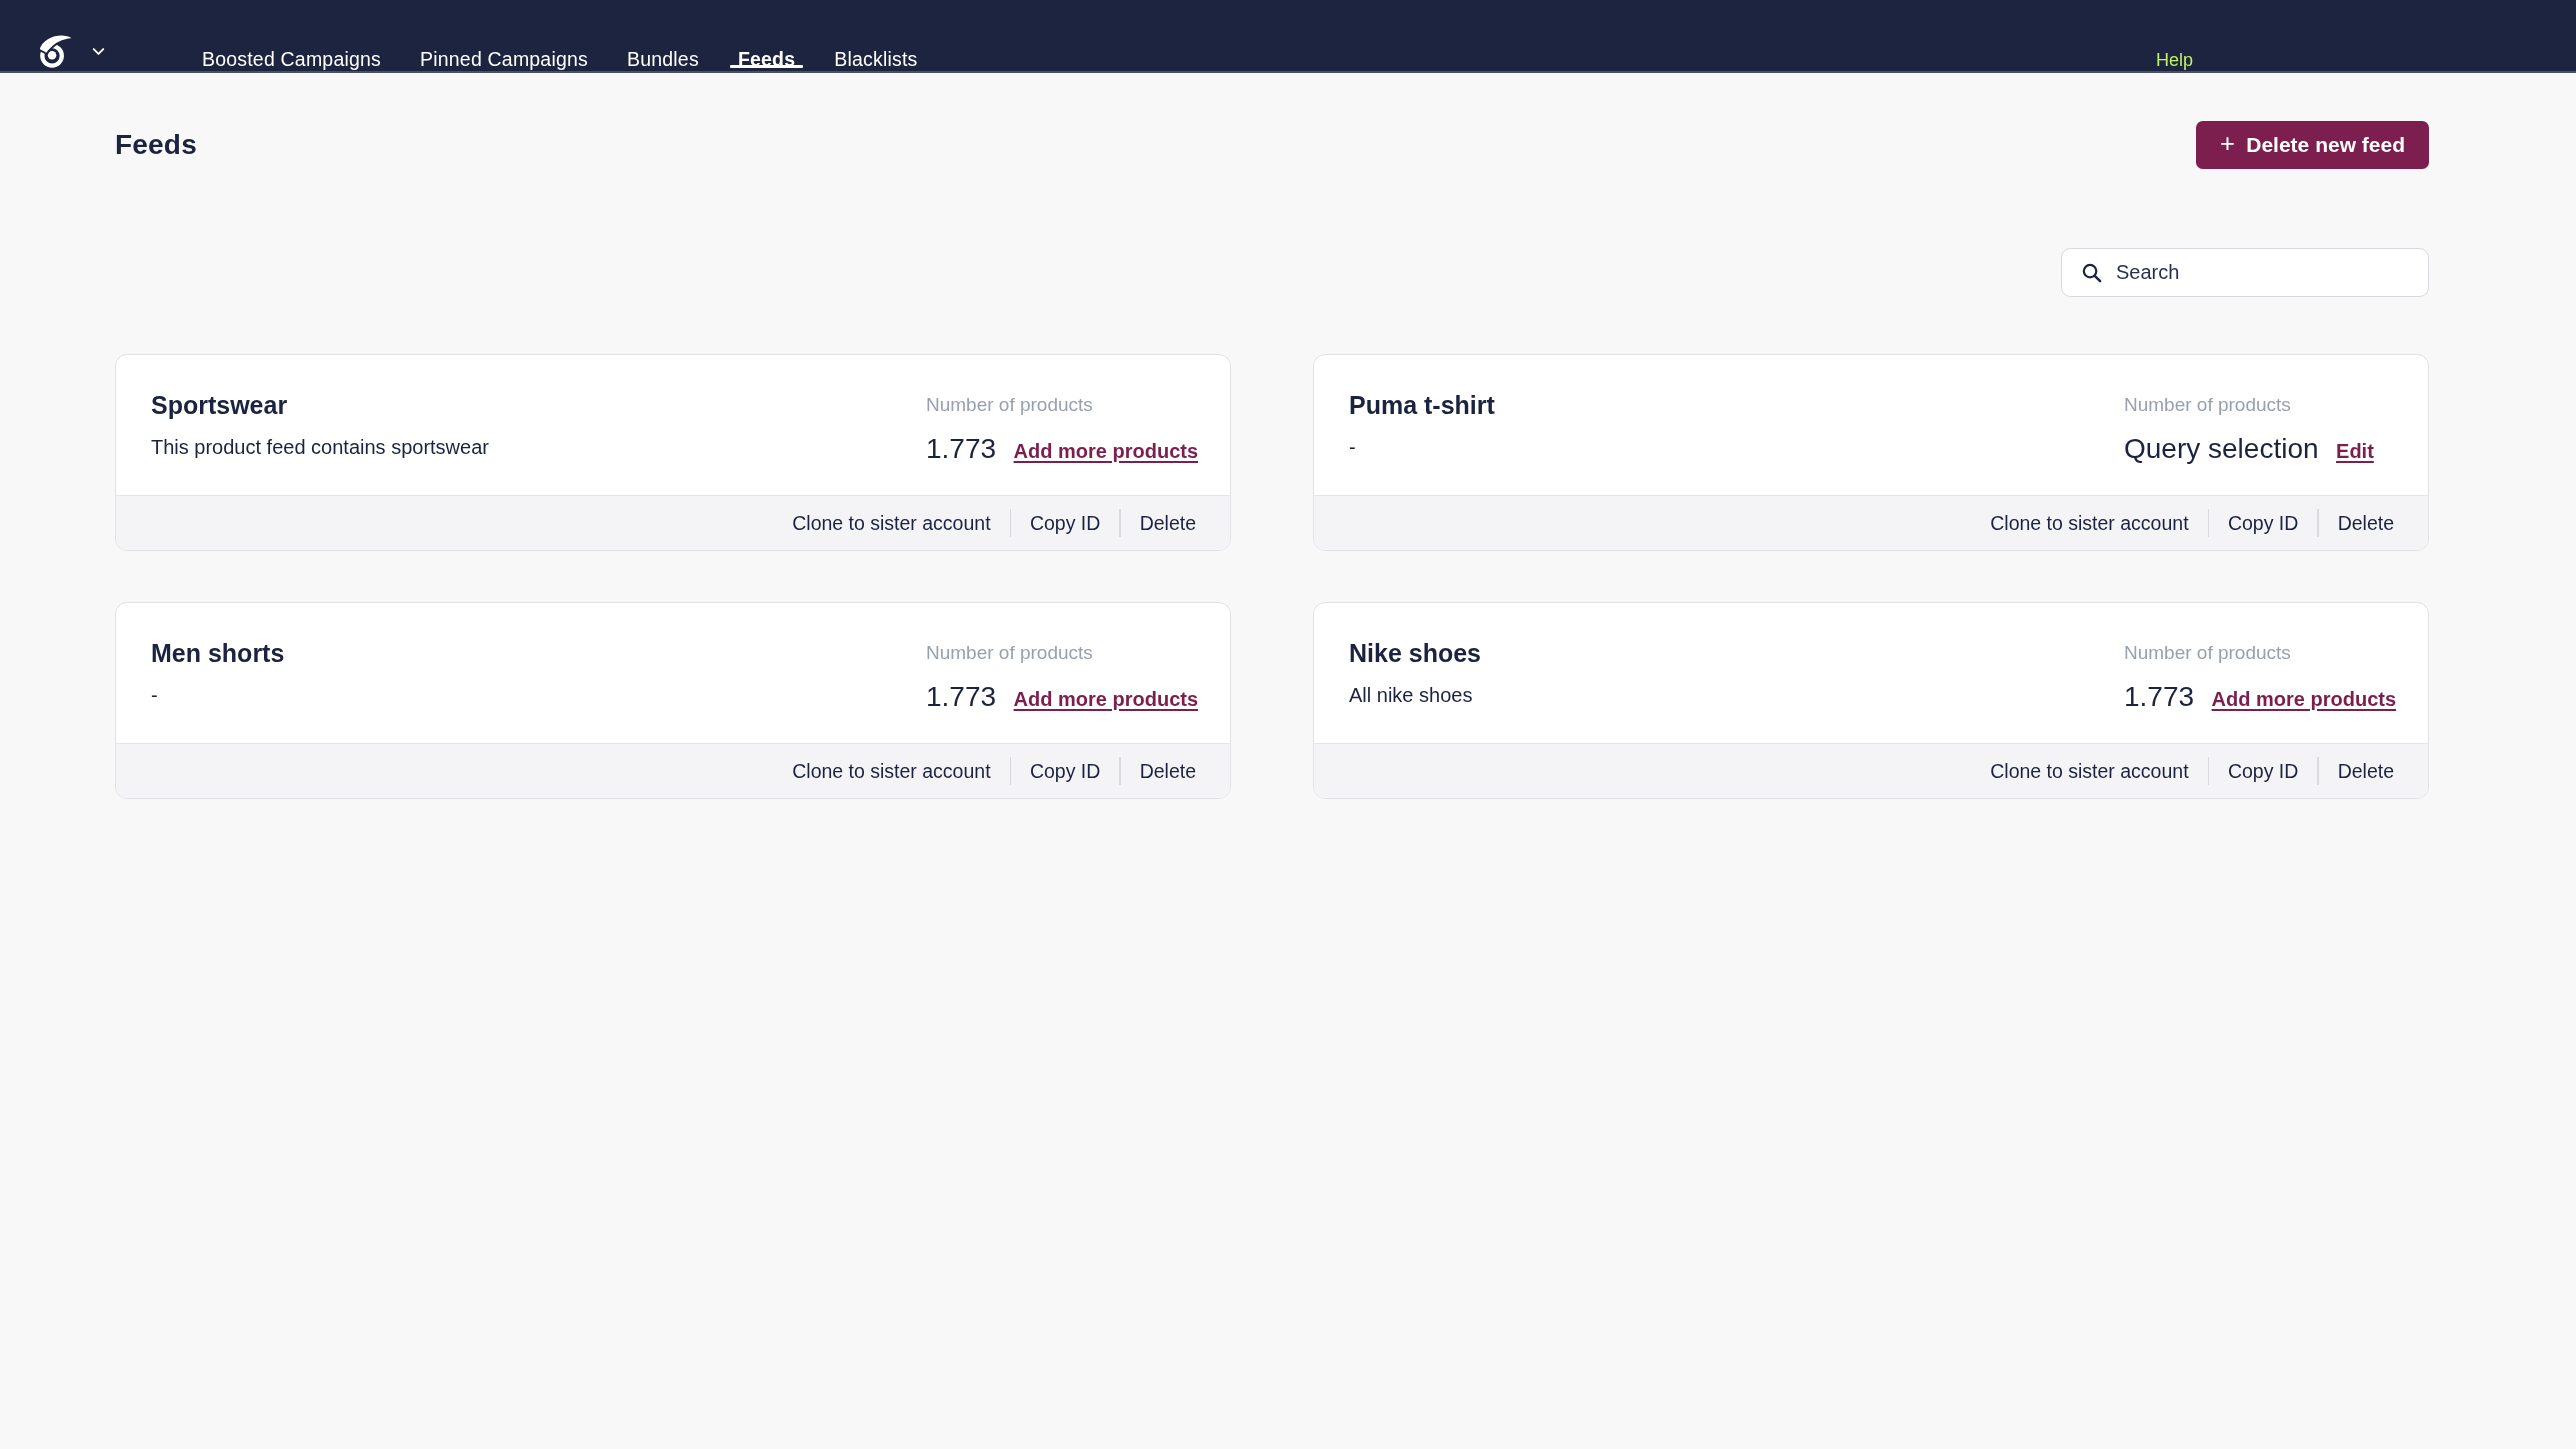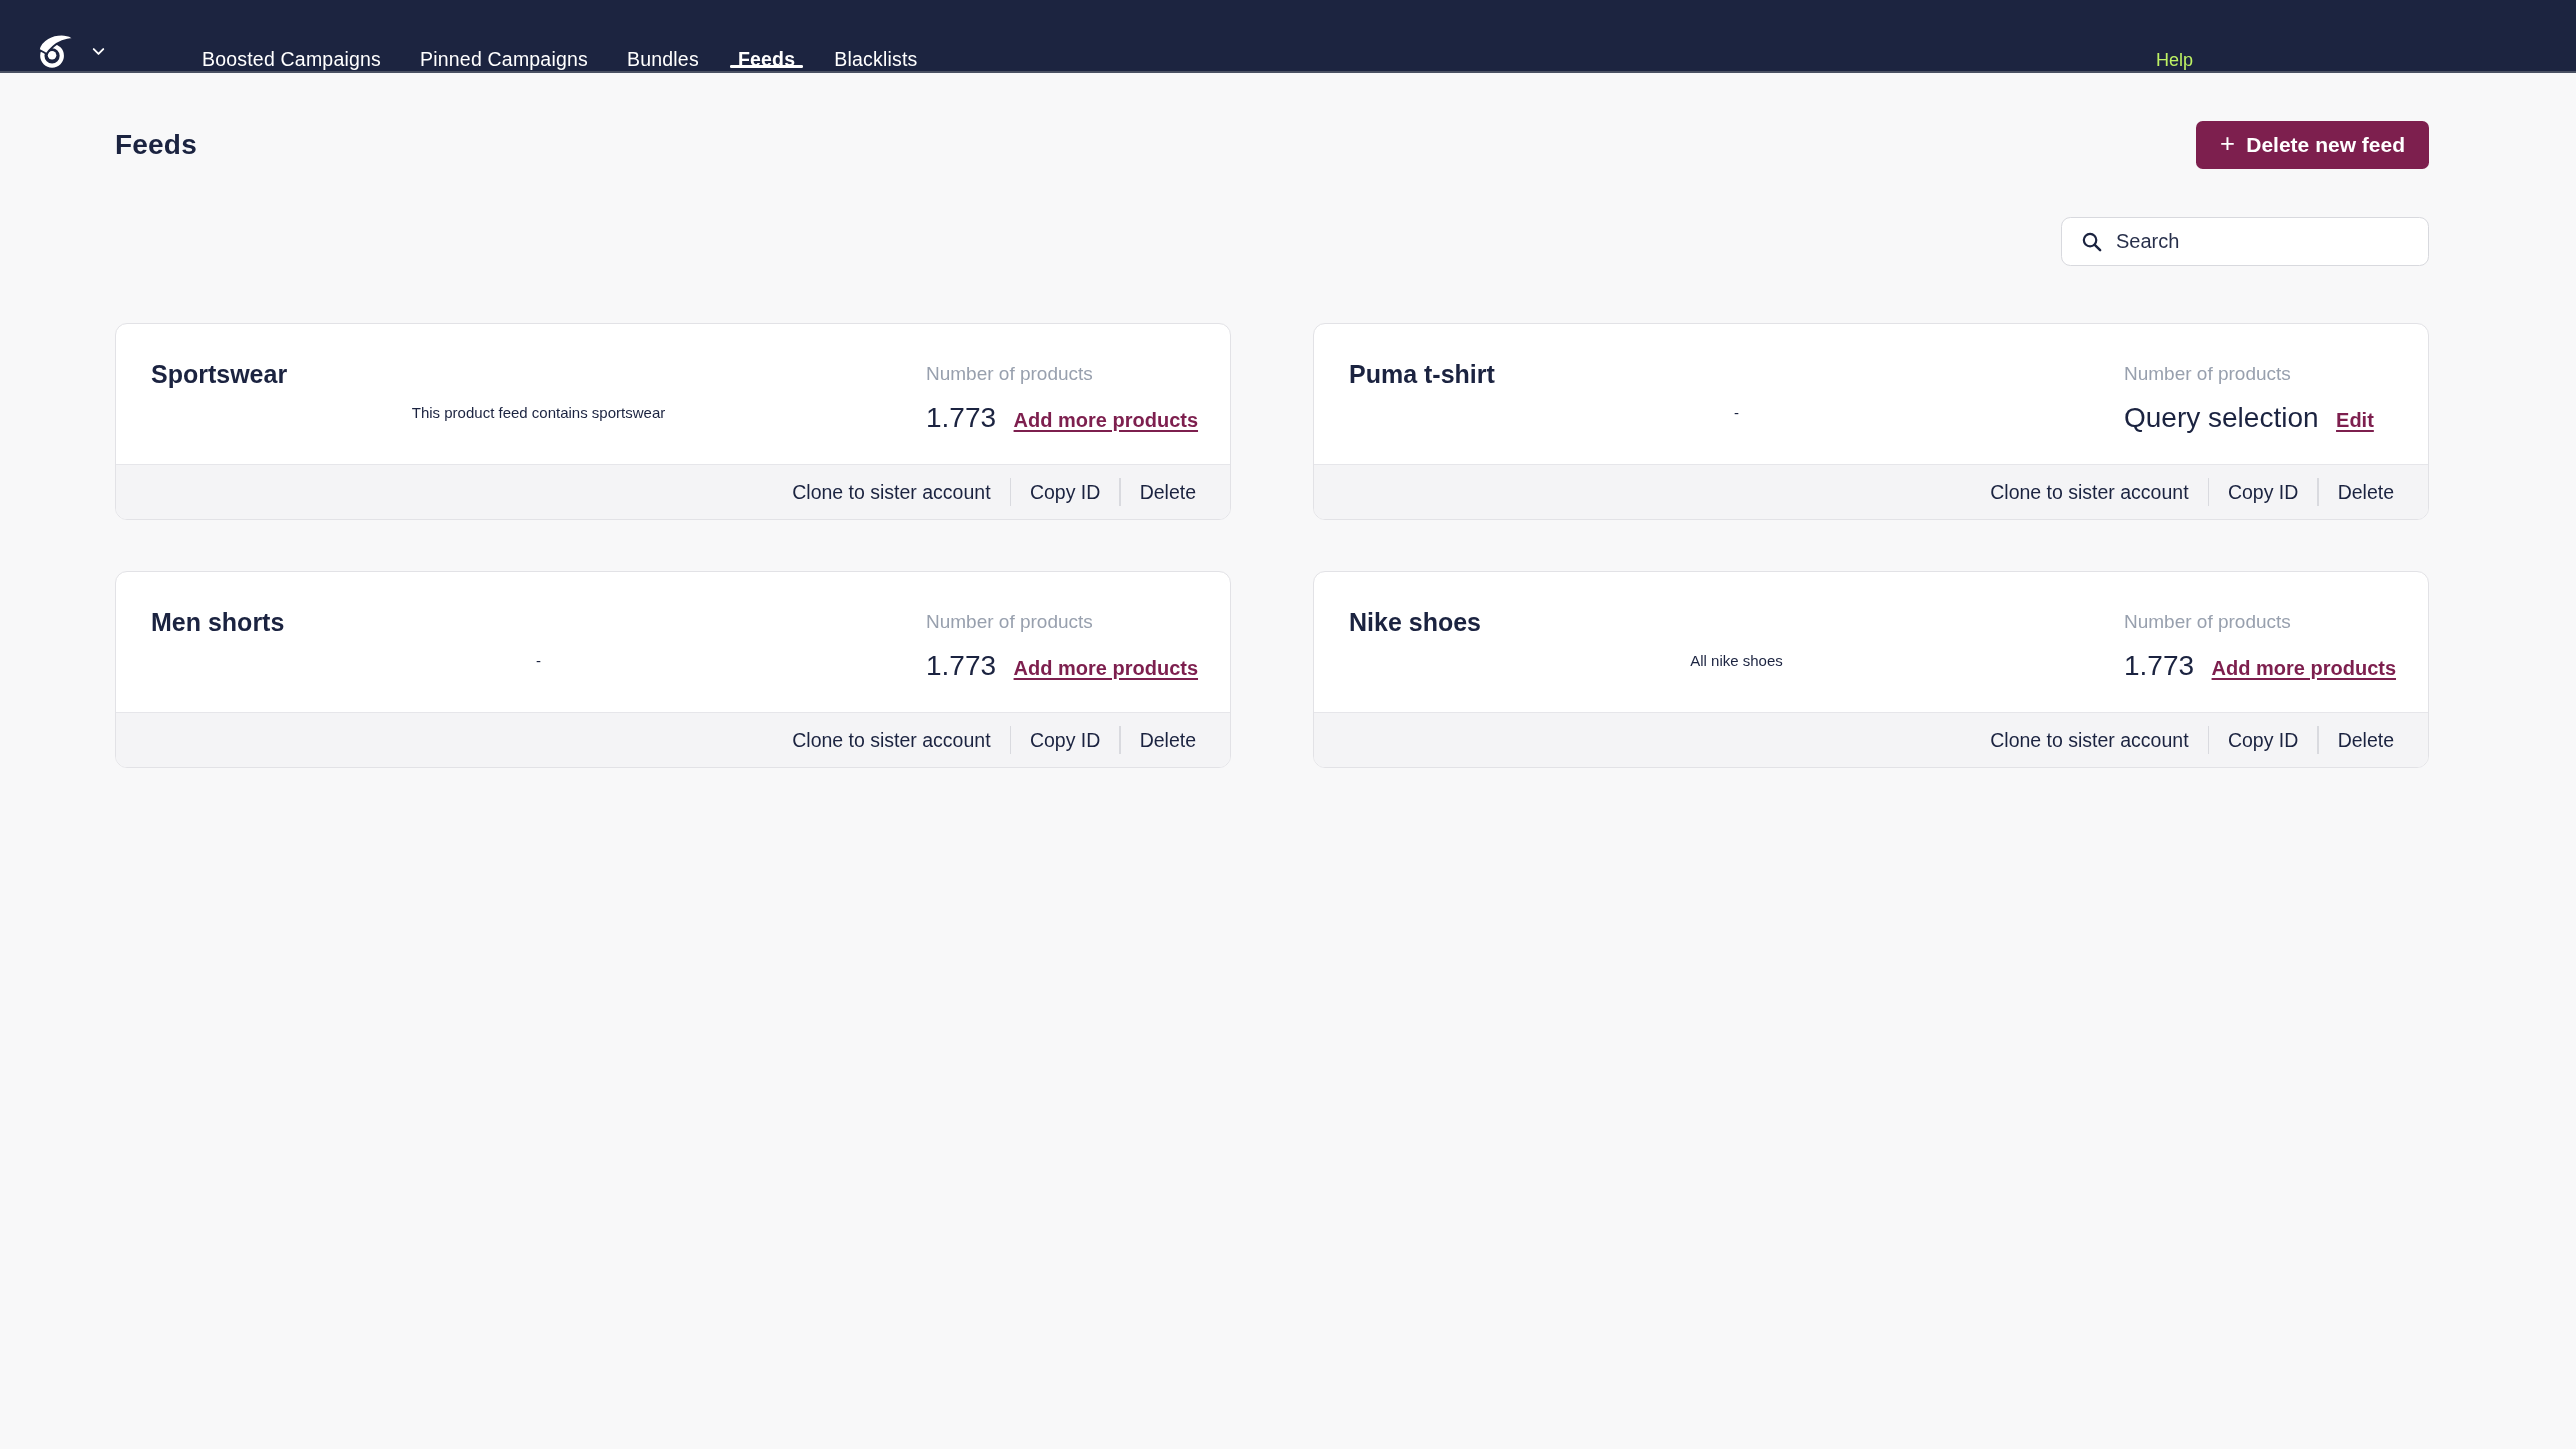--- a/index.html
+++ b/index.html
@@ -92,20 +92,21 @@
     justify-content:flex-end;
     margin-top:48px;
   }
   .search-box {
     display:flex; align-items:center; gap:13.5px;
     width:368px; height:49px;
     background:#ffffff;
     border:1.3px solid #d8d9de;
     border-radius:9.4px;
     padding:0 17.5px;
+    margin-top:31px;
   }
   .search-box input {
     flex:1;
     border:none; outline:none;
     font-family:inherit;
     font-size:20px;
     color:#1b2340;
     background:transparent;
   }
   .search-box input::placeholder { color:#1b2340; opacity:0.95; }
@@ -134,24 +135,23 @@
   }
   .card-left { flex:1; min-width:0; }
   .card-title {
     font-size:25px;
     font-weight:700;
     color:#1b2340;
     line-height:1.2;
   }
   .card-desc {
     margin-top:13.5px;
-    font-size:15px;
+    font-size:20px;
     color:#1b2340;
     line-height:1.3;
-    text-align:center;
   }
   .card-right { width:269px; padding-top:4px; }
   .products-label {
     font-size:19px;
     color:#98a0ae;
     line-height:1.2;
   }
   .products-row {
     margin-top:16px;
     display:flex;

